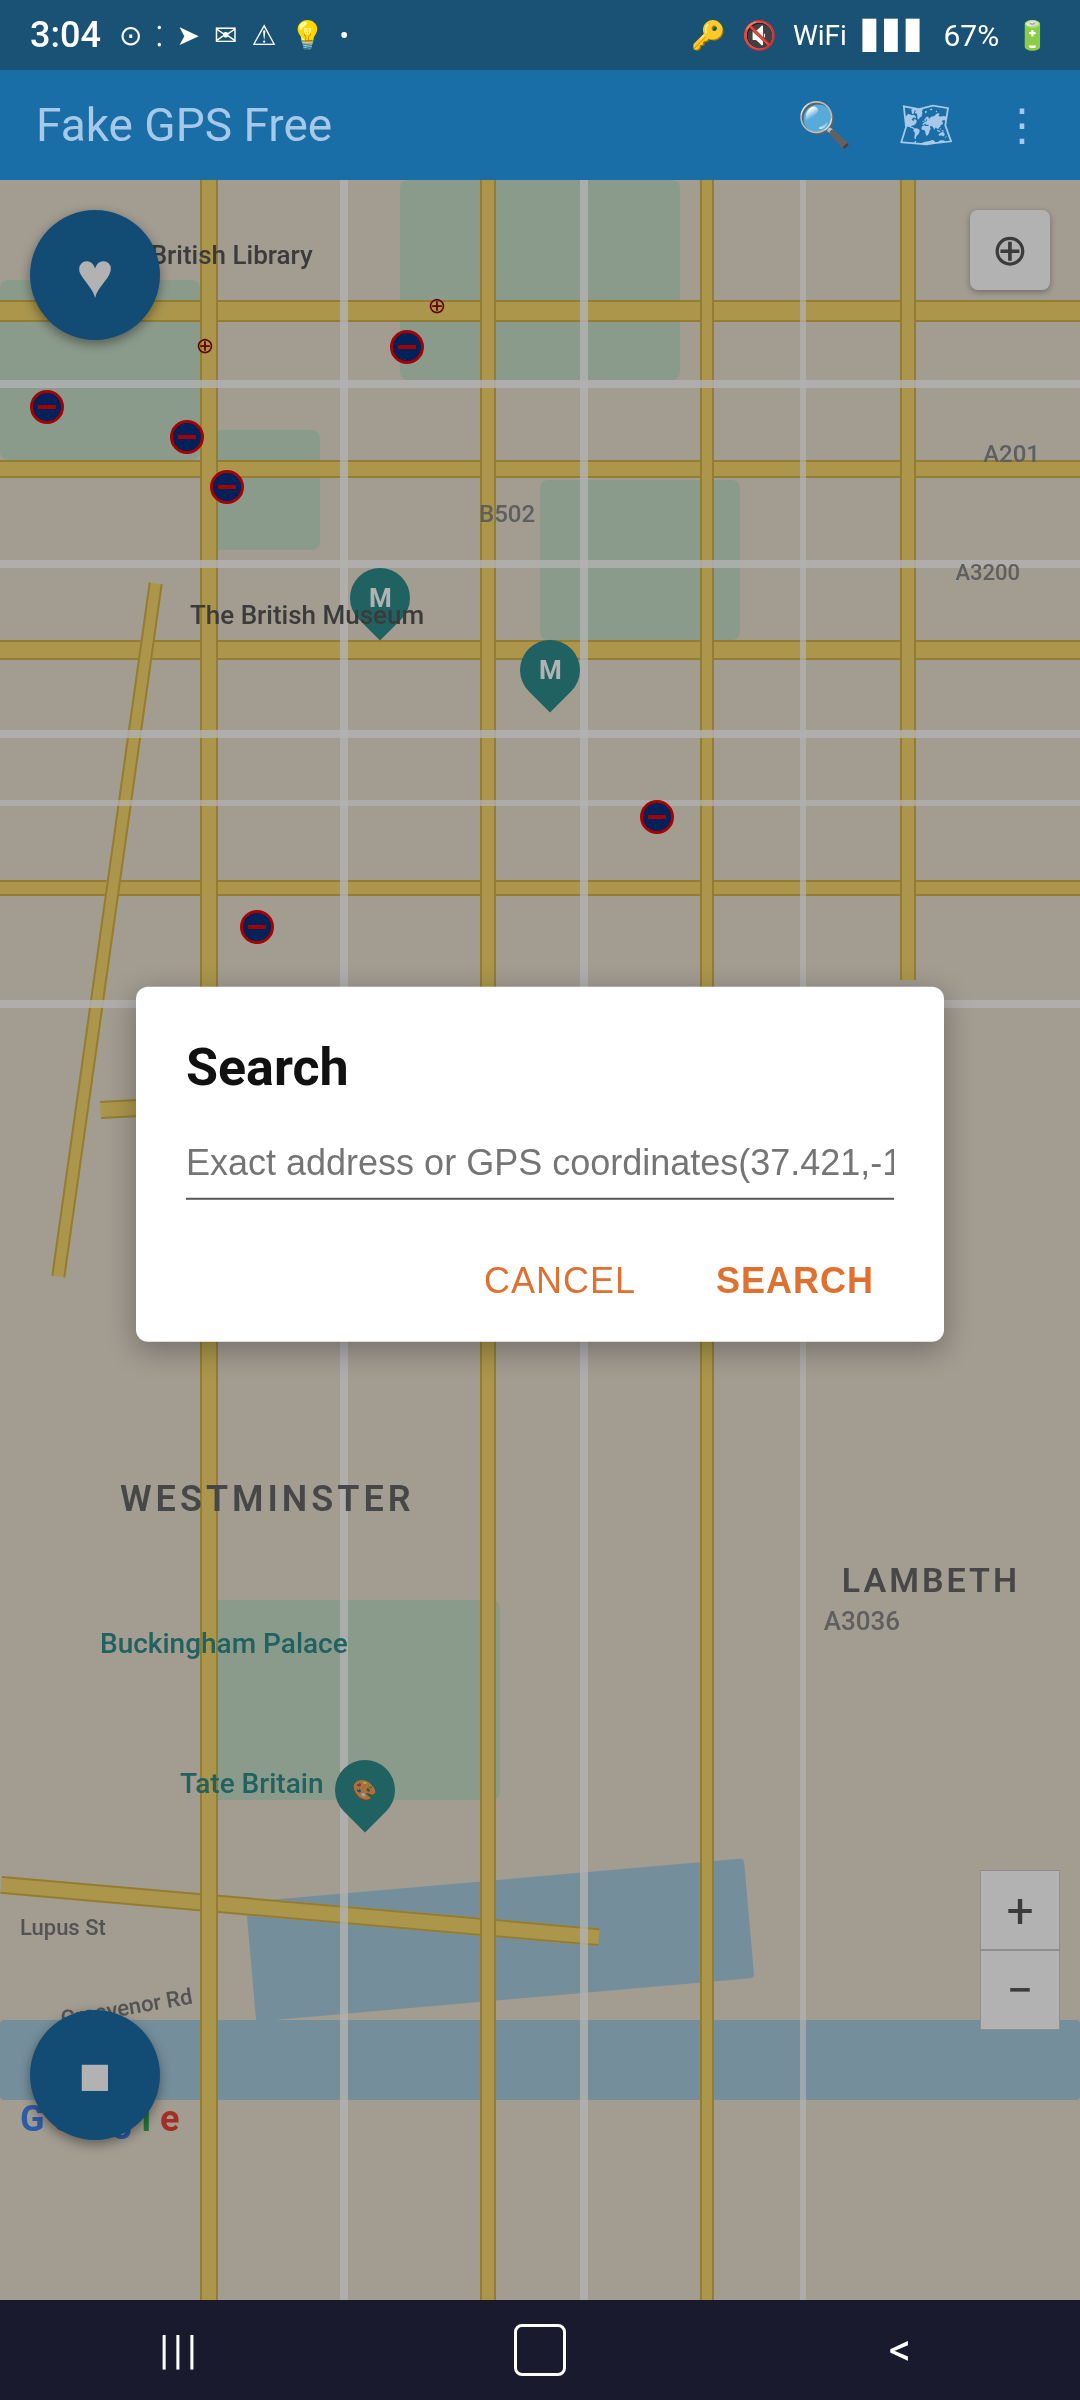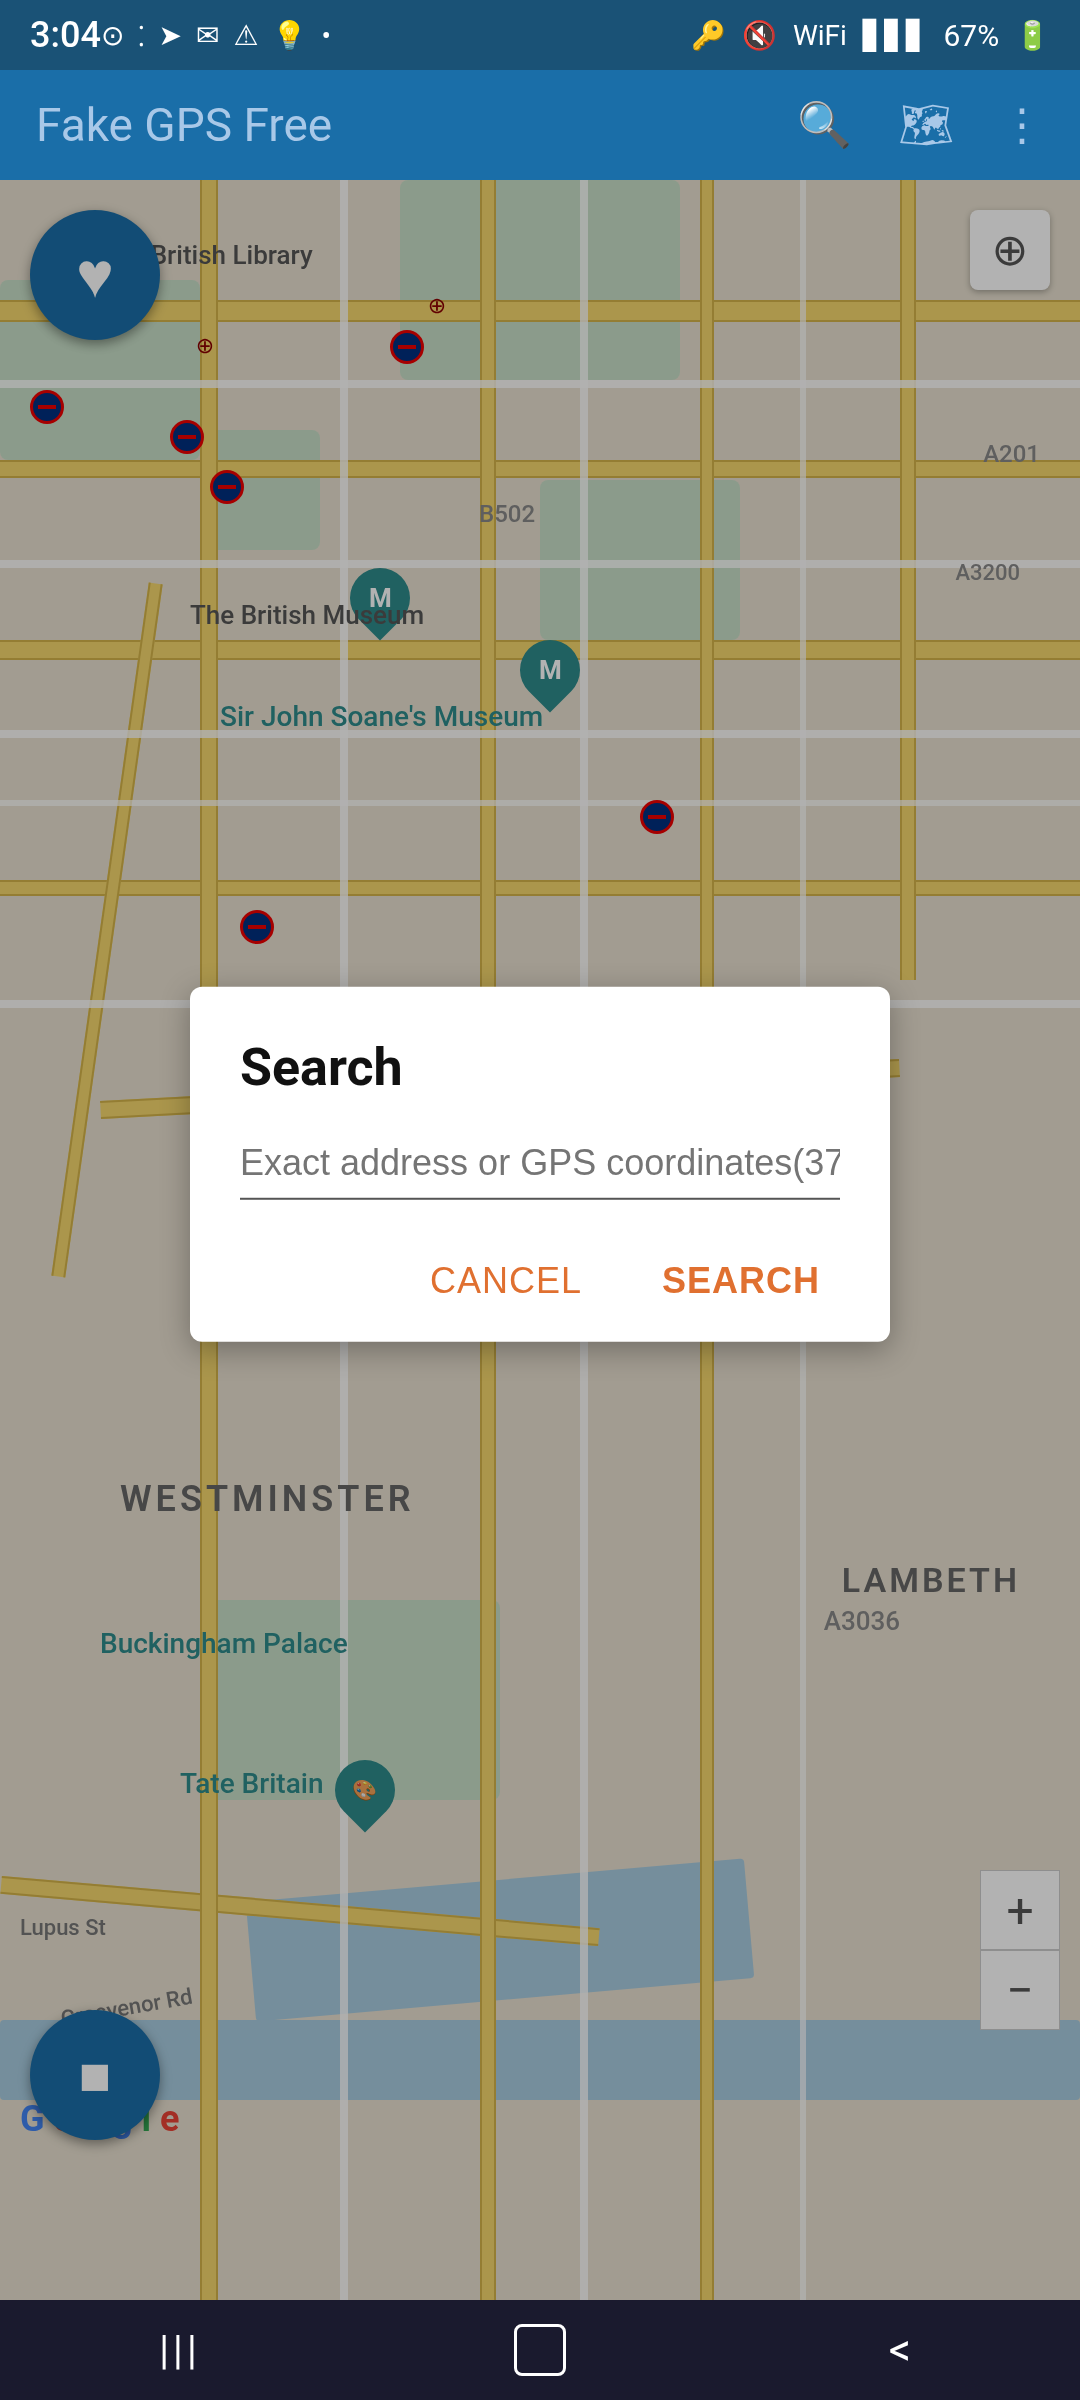--- a/index.html
+++ b/index.html
@@ -22,20 +22,21 @@
       background: #1a5276;
       display: flex;
       align-items: center;
       justify-content: space-between;
       padding: 0 30px;
       z-index: 100;
     }
     .status-bar-left {
       display: flex;
       align-items: center;
+      gap: 18px;
     }
     .status-time {
       color: white;
       font-size: 36px;
       font-weight: 500;
     }
     .status-icons {
       display: flex;
       align-items: center;
       gap: 14px;
@@ -278,21 +279,21 @@
       background: rgba(0,0,0,0.3);
       z-index: 50;
     }
 
     
     .dialog {
       position: absolute;
       top: 50%;
       left: 50%;
       transform: translate(-50%, -60%);
-      width: 700px;
+      width: 808px;
       background: white;
       border-radius: 12px;
       padding: 50px 50px 30px 50px;
       z-index: 200;
       box-shadow: 0 8px 30px rgba(0,0,0,0.3);
     }
     .dialog-title {
       font-size: 52px;
       font-weight: 700;
       color: #111;
@@ -457,21 +458,20 @@
     <div style="position:absolute; top:460px; left:520px; width:60px; height:60px; background:#2e8b8b; border-radius:50% 50% 50% 0; transform:rotate(-45deg); display:flex; align-items:center; justify-content:center;">
       <span style="transform:rotate(45deg); color:white; font-size:26px; font-weight:700;">M</span>
     </div>
 
     <div style="position:absolute; bottom:480px; left:335px; width:60px; height:60px; background:#2e8b8b; border-radius:50% 50% 50% 0; transform:rotate(-45deg); display:flex; align-items:center; justify-content:center;">
       <span style="transform:rotate(45deg); color:white; font-size:20px;">🎨</span>
     </div>
 
     <div class="map-label" style="top:60px; left:100px;">The British Library</div>
     <div class="map-label" style="top:420px; left:190px;">The British Museum</div>
-    <div class="map-label-teal" style="top:520px; left:220px;">Sir John Soane's Museum</div>
     <div class="map-label-teal" style="bottom:640px; left:100px;">Buckingham Palace</div>
     <div class="map-label-large" style="bottom:780px; left:120px; font-size:36px; letter-spacing:4px;">WESTMINSTER</div>
     <div class="map-label-large" style="bottom:700px; right:60px; font-size:34px;">LAMBETH</div>
     <div class="map-label-teal" style="bottom:500px; left:180px;">Tate Britain</div>
     <div class="map-label" style="bottom:360px; left:20px; font-size:22px; color:#777;">Lupus St</div>
     <div class="map-label" style="bottom:280px; left:60px; font-size:22px; color:#777; transform:rotate(-10deg);">Grosvenor Rd</div>
     <div class="map-label" style="top:260px; right:40px; font-size:24px; color:#888;">A201</div>
     <div class="map-label" style="top:320px; left:479px; font-size:24px; color:#888;">B502</div>
     <div class="map-label" style="top:380px; right:60px; font-size:22px; color:#888;">A3200</div>
     <div class="map-label" style="bottom:664px; right:180px; font-size:26px; color:#888;">A3036</div>

